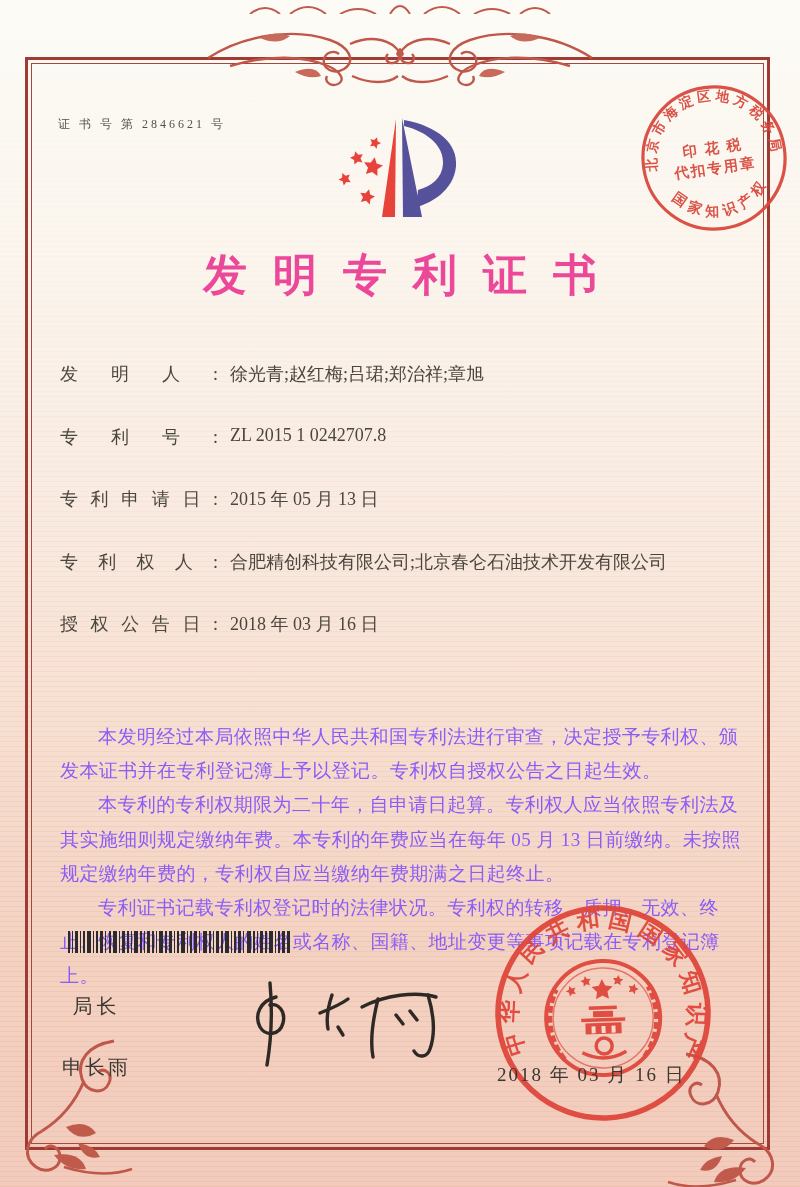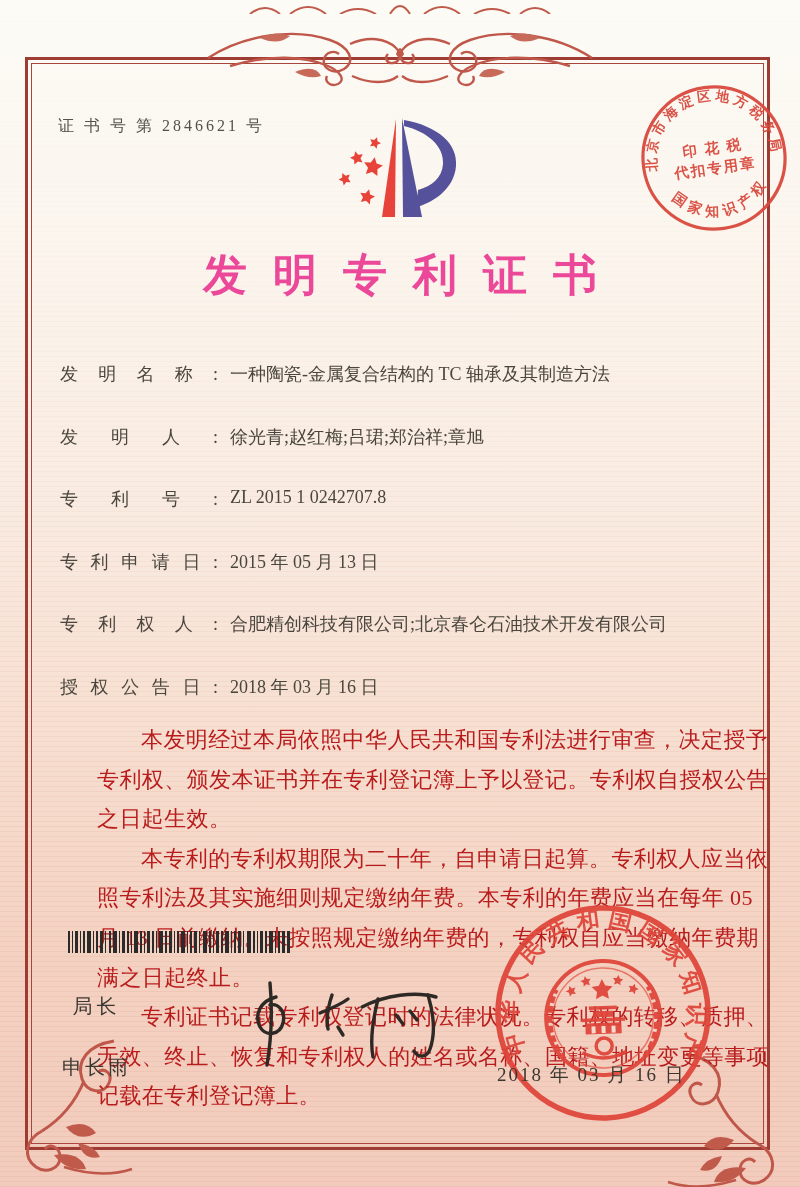--- a/index.html
+++ b/index.html
@@ -19,37 +19,37 @@
     mask-image:linear-gradient(180deg,rgba(0,0,0,0) 0%,rgba(0,0,0,.35) 35%,#000 75%);
   }
   .frame{
     position:absolute;left:25px;top:57px;width:745px;height:1093px;z-index:2;
     border:3px solid #9e3b33;box-sizing:border-box;
   }
   .frame-inner{position:absolute;inset:3px;border:1px solid #a8453c;}
   .orn{position:absolute;z-index:3;}
   .content{position:absolute;inset:0;z-index:4;}
   .cert-number{
-    position:absolute;left:58px;top:116px;font-size:16px;letter-spacing:3px;color:#55514a;
+    position:absolute;left:58px;top:116px;font-size:12px;letter-spacing:3px;color:#55514a;
   }
   .logo{position:absolute;left:330px;top:92px;}
   .title{
     position:absolute;left:0;top:246px;width:100%;text-align:center;
     font-size:44px;font-weight:600;color:#ec4899;letter-spacing:26px;text-indent:26px;
   }
   .fields{position:absolute;left:60px;top:357px;right:52px;}
   .field-row{height:62.5px;padding-top:5px;box-sizing:border-box;font-size:18px;color:#4a463d;white-space:nowrap;}
   .field-label{
     display:inline-block;width:158px;text-align:justify;text-align-last:justify;
     vertical-align:top;color:#4a463d;
   }
   .field-value{margin-left:12px;}
   .paragraphs{
     position:absolute;left:60px;top:720px;width:684px;
-    font-size:22px;line-height:1.8;color:#b91c1c;letter-spacing:.4px;margin-left:37px;
+    font-size:19px;line-height:1.8;color:#8b5cf6;letter-spacing:.4px;
   }
   .paragraphs p{margin:0;text-indent:2em;}
   .barcode{position:absolute;left:68px;top:931px;}
   .signer{position:absolute;left:62px;top:993px;font-family:"Liberation Sans","DejaVu Sans",sans-serif;color:#3c3832;}
   .signer-title{font-size:20px;letter-spacing:4px;text-align:center;}
   .signer-name{font-size:20px;letter-spacing:3px;margin-top:34px;}
   .signature{position:absolute;left:220px;top:975px;z-index:5;}
   .seal{position:absolute;left:487px;top:897px;z-index:5;opacity:.93;}
   .issue-date{
     position:absolute;left:497px;top:1062px;z-index:6;
@@ -158,23 +158,20 @@
         <textPath href="#tsBot">国家知识产权局</textPath>
       </text>
       <text x="78" y="73" text-anchor="middle" font-size="14.5" font-weight="bold" letter-spacing="2">印 花 税</text>
       <text x="78" y="93" text-anchor="middle" font-size="14.5" font-weight="bold" letter-spacing="2">代扣专用章</text>
     </g>
   </svg>
 
   <div class="title">发明专利证书</div>
 
   <div class="fields">
-    <div class="field-row">
-      <span class="field-label">发明名称:</span><span class="field-value">一种陶瓷-金属复合结构的 TC 轴承及其制造方法</span>
-    </div>
     <div class="field-row">
       <span class="field-label">发明人:</span><span class="field-value">徐光青;赵红梅;吕珺;郑治祥;章旭</span>
     </div>
     <div class="field-row">
       <span class="field-label">专利号:</span><span class="field-value">ZL 2015 1 0242707.8</span>
     </div>
     <div class="field-row">
       <span class="field-label">专利申请日:</span><span class="field-value">2015 年 05 月 13 日</span>
     </div>
     <div class="field-row">

